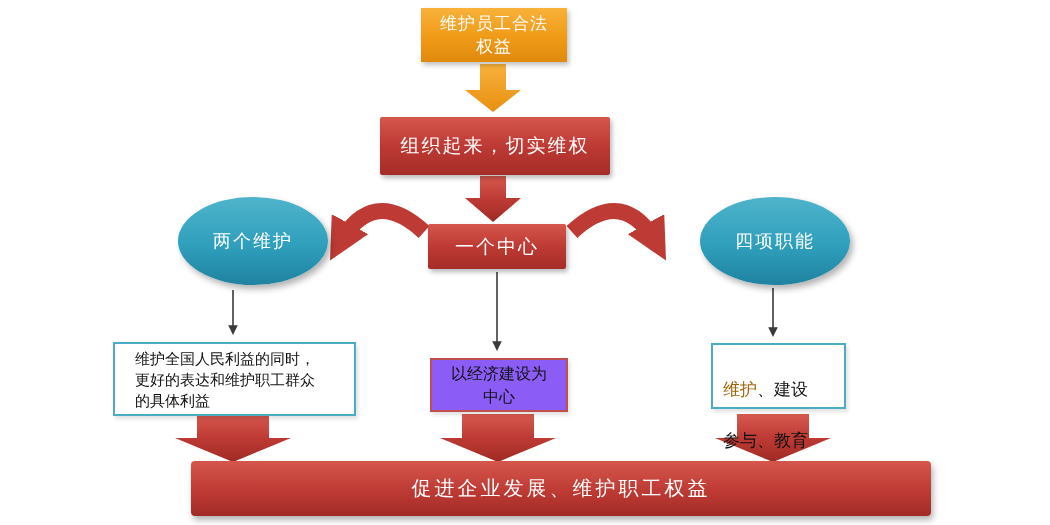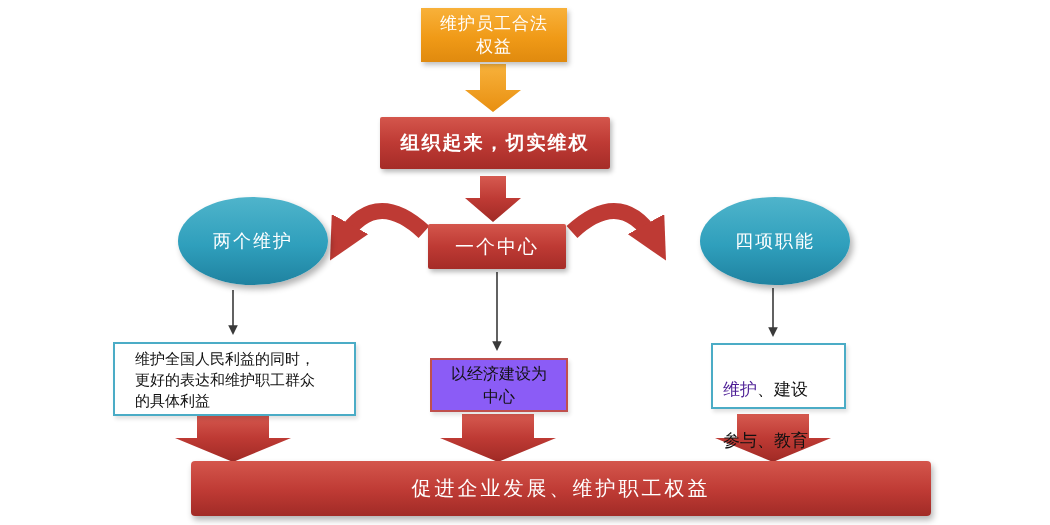--- a/index.html
+++ b/index.html
@@ -16,21 +16,21 @@
         box-shadow:2px 3px 5px rgba(0,0,0,0.28);}
   .ellipse{background:linear-gradient(180deg,#4FB4CB 0%,#2F9FBC 55%,#1F82A0 100%);
         border-radius:50%;color:#ffffff;font-size:18px;letter-spacing:2px;
         box-shadow:3px 4px 6px rgba(0,0,0,0.3);}
   .detail-teal{background:#ffffff;border:2px solid #4BACC6;color:#111111;
         font-size:15px;line-height:1.4;justify-content:flex-start;text-align:left;
         padding:4px 20px;box-shadow:2px 3px 4px rgba(0,0,0,0.12);}
   .detail-red{background:#8b5cf6;border:2px solid #C0504D;color:#111111;
         font-size:16px;line-height:1.45;box-shadow:2px 3px 4px rgba(0,0,0,0.12);}
   .detail-right{font-size:17px;line-height:1.5;display:block;padding:6px 10px;}
-  .red-text{color:#4c1d95;}
+  .red-text{color:#a16207;}
   .bottom-bar{background:linear-gradient(180deg,#D4564C 0%,#BE3A34 55%,#A12B26 100%);
         color:#ffffff;font-size:20px;letter-spacing:3px;border-radius:4px;
         box-shadow:2px 4px 6px rgba(0,0,0,0.3);}
 </style>
 </head>
 <body>
 
 <div class="canvas">
 
   <svg class="arrows" width="1050" height="525" viewBox="0 0 1050 525" aria-hidden="true">
@@ -65,21 +65,21 @@
     <line x1="773" y1="288" x2="773" y2="334" stroke="#3a3a3a" stroke-width="1.6" marker-end="url(#mBlack)"></line>
 
     <polygon points="197,414 269,414 269,438 291,438 233,462 175,438 197,438" fill="url(#gradRed)"></polygon>
     <polygon points="462,414 534,414 534,438 556,438 498,462 440,438 462,438" fill="url(#gradRed)"></polygon>
     <polygon points="737,414 809,414 809,438 831,438 773,462 715,438 737,438" fill="url(#gradRed)"></polygon>
   </svg>
 
   <div class="node box-orange" style="left:421px;top:8px;width:146px;height:54px;">维护员工合法
 权益</div>
 
-  <div class="node box-red" style="left:380px;top:117px;width:230px;height:52px;font-weight:bold;">组织起来，切实维权</div>
+  <div class="node box-red" style="left:380px;top:117px;width:230px;height:58px;">组织起来，切实维权</div>
 
   <div class="node box-red" style="left:428px;top:224px;width:138px;height:45px;font-family:Liberation Serif, serif;">一个中心</div>
 
   <div class="node ellipse" style="left:178px;top:197px;width:150px;height:88px;">两个维护</div>
 
   <div class="node ellipse" style="left:700px;top:197px;width:150px;height:88px;">四项职能</div>
 
   <div class="node detail-teal" style="left:113px;top:342px;width:243px;height:74px;">维护全国人民利益的同时，
 更好的表达和维护职工群众
 的具体利益</div>

